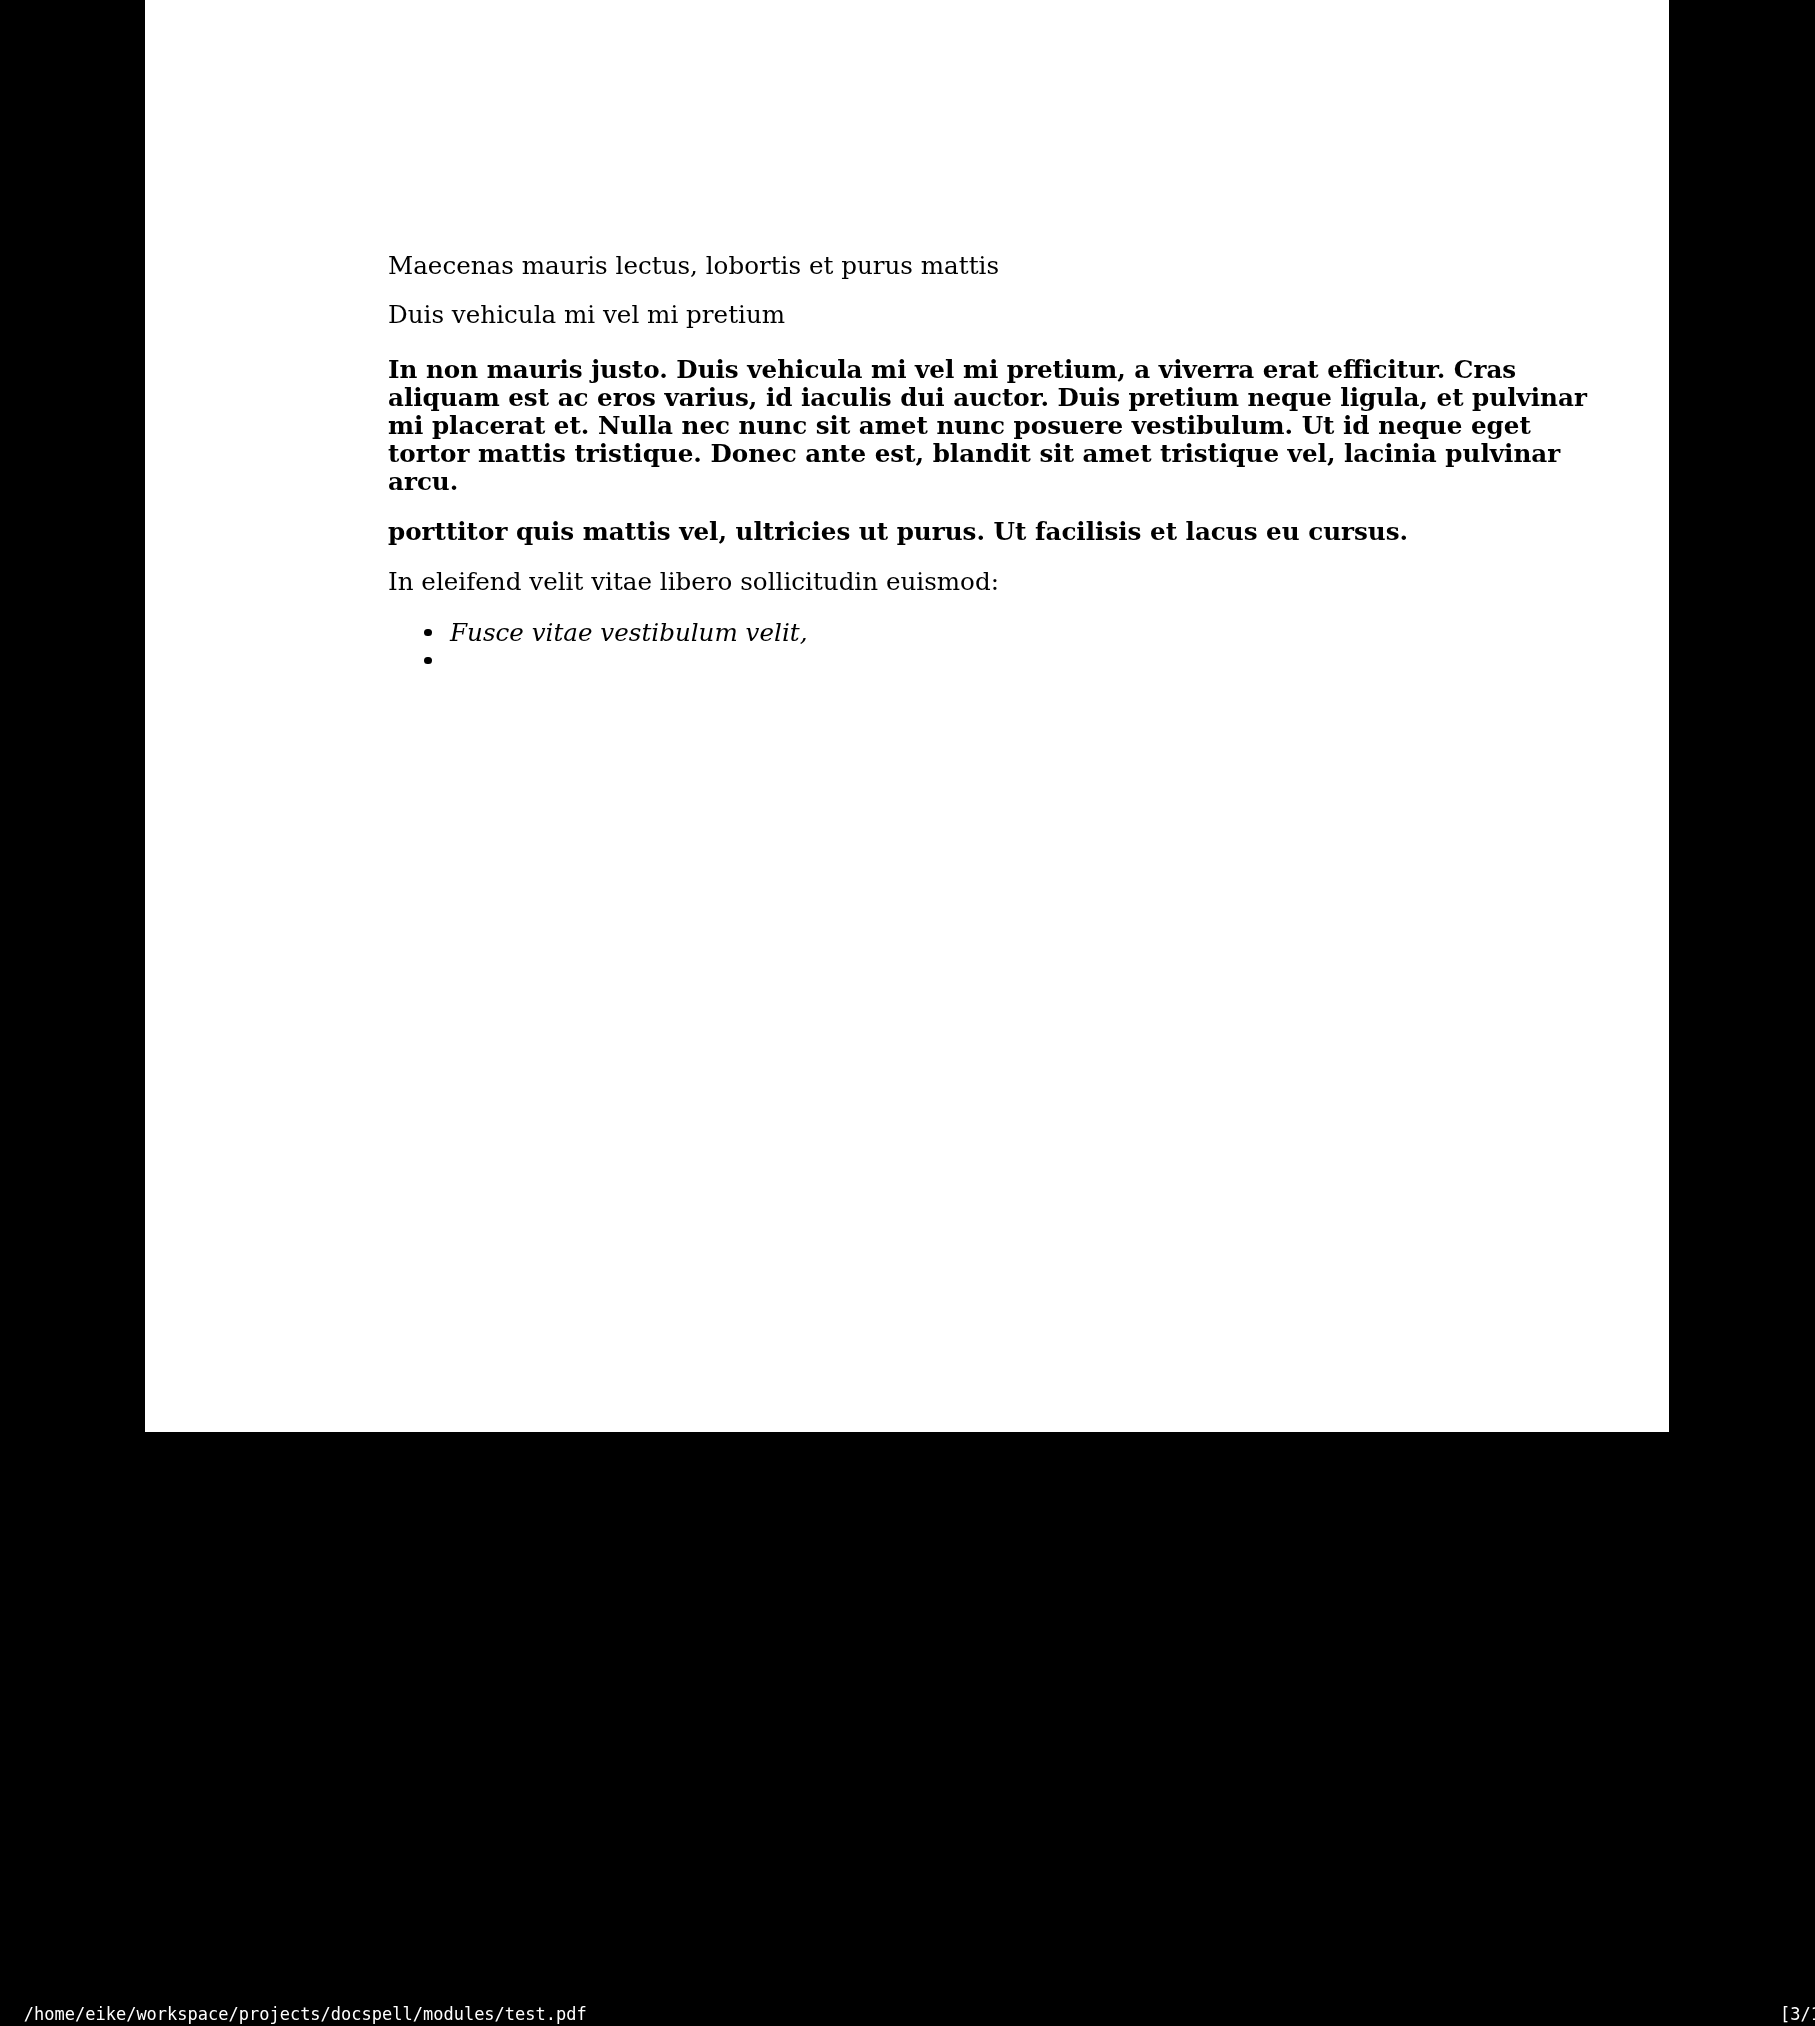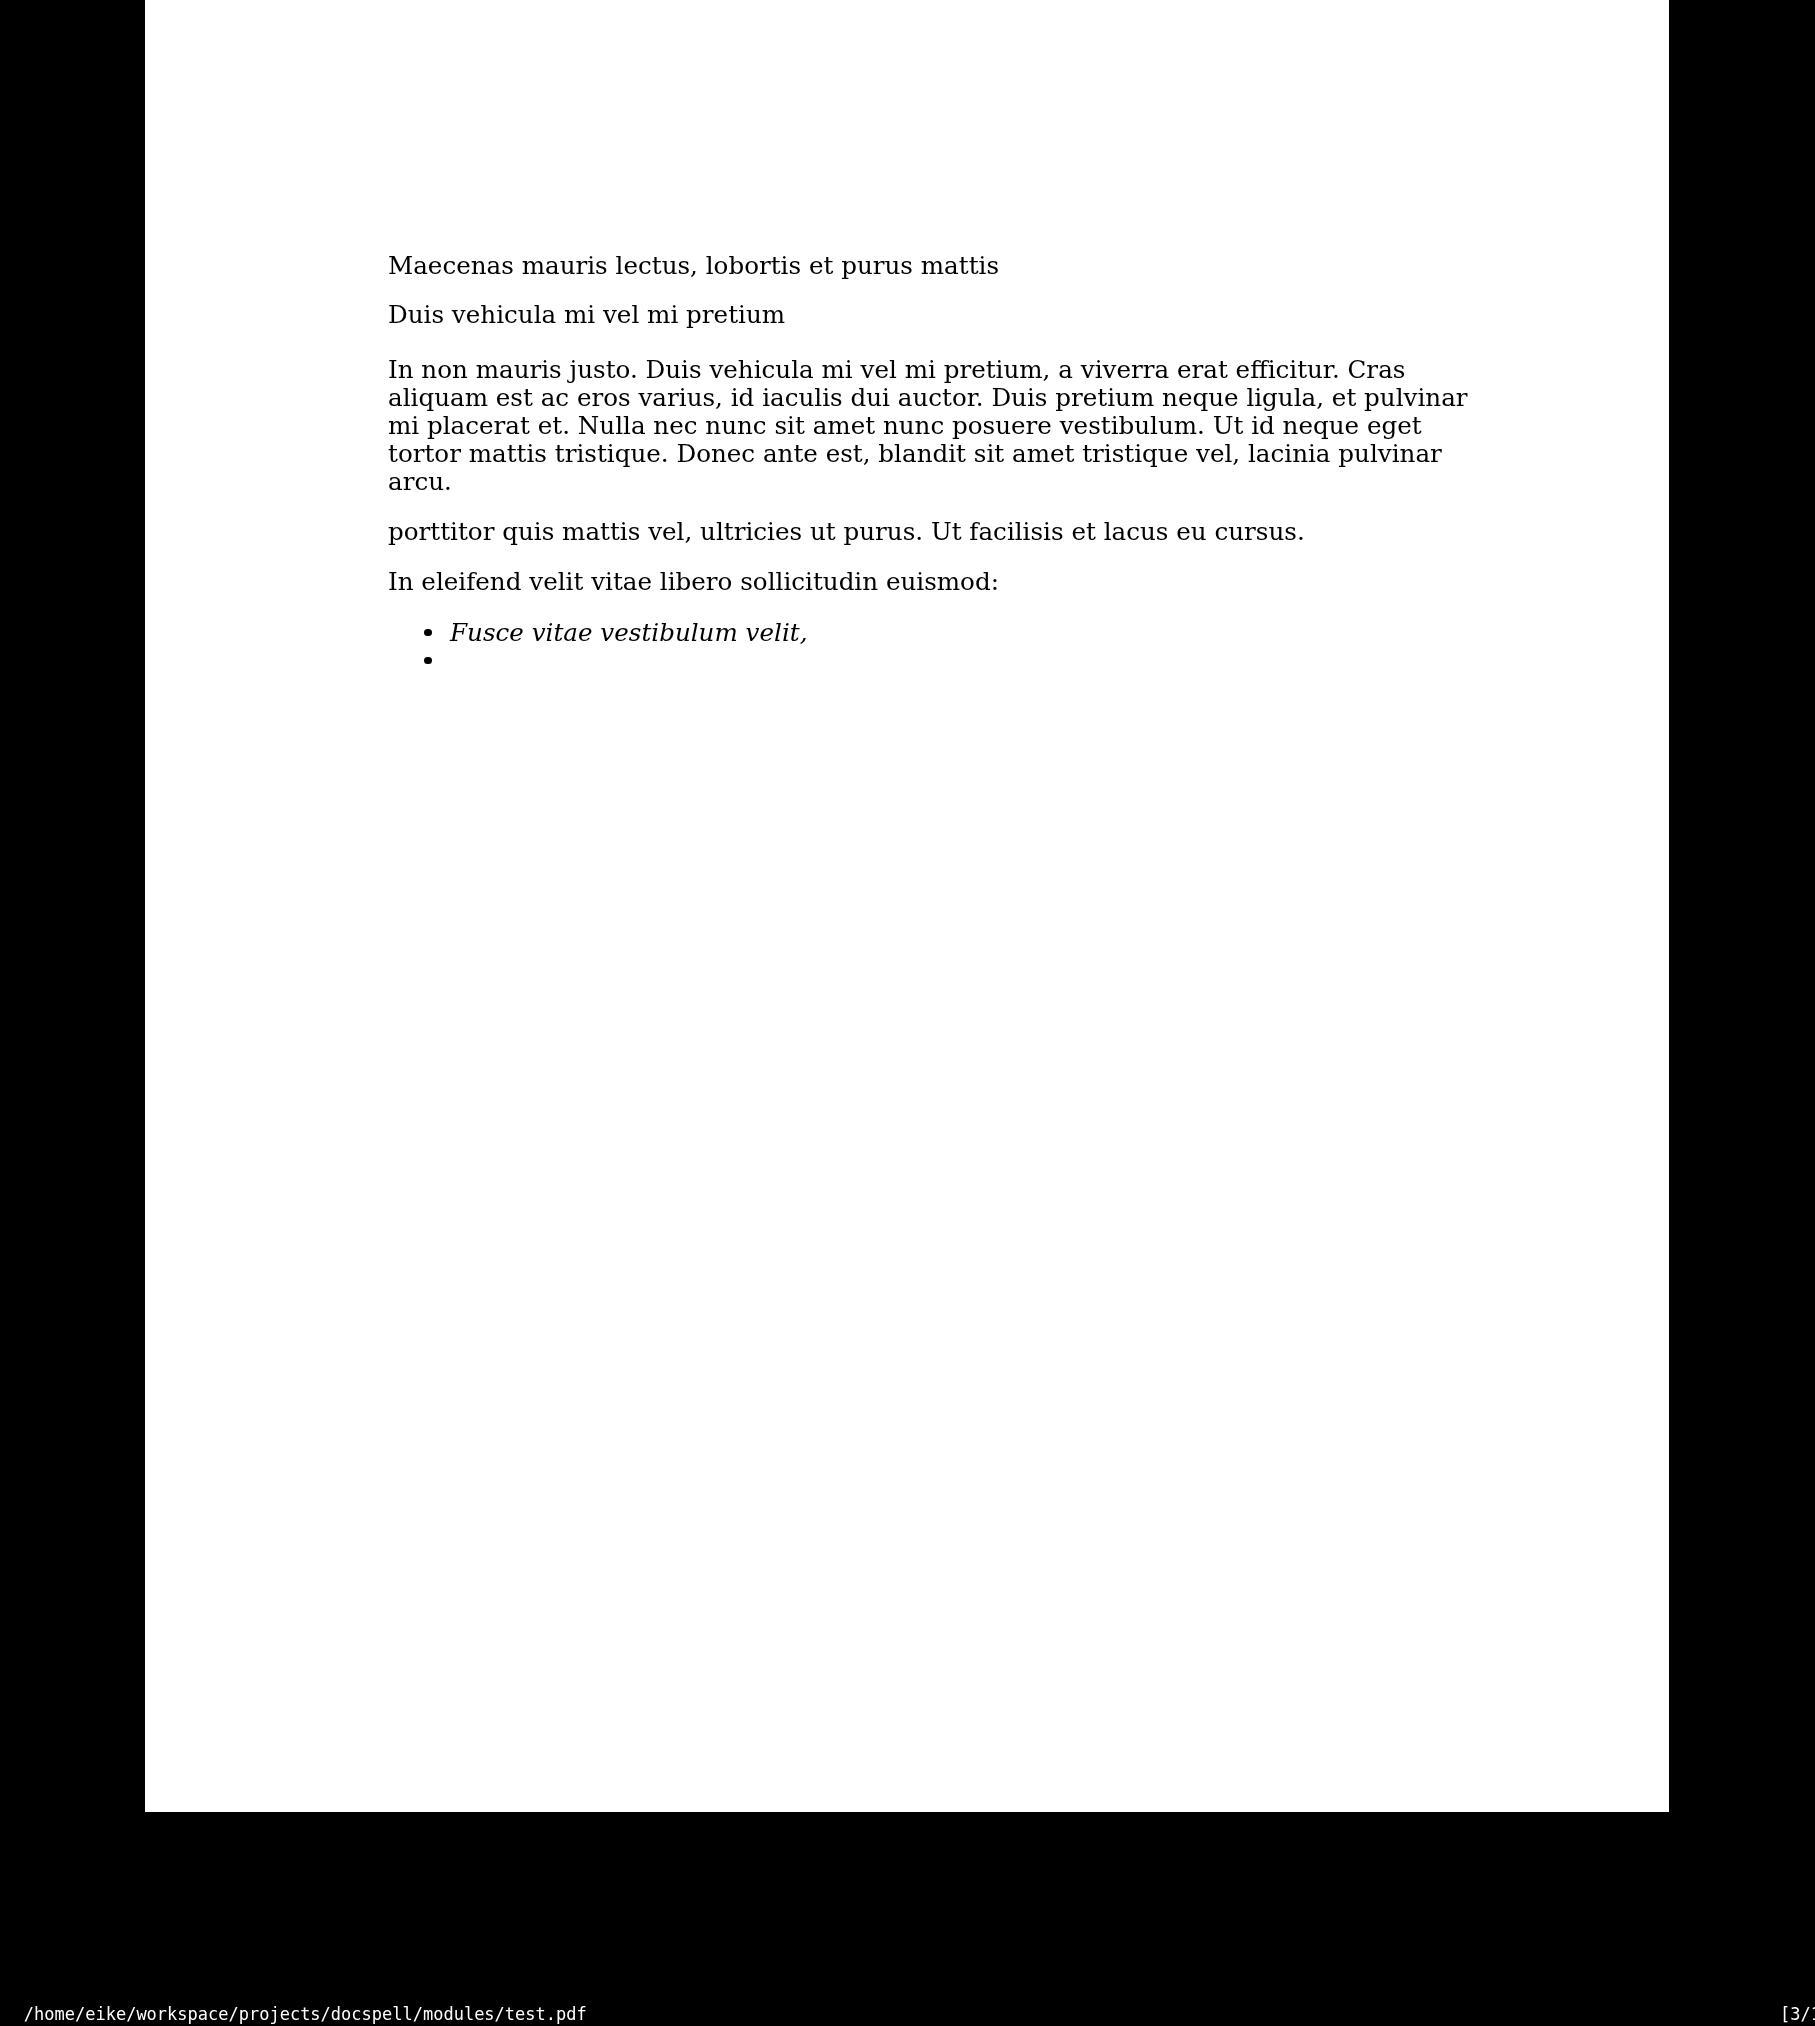--- a/index.html
+++ b/index.html
@@ -18,38 +18,38 @@
     left: 0; top: 0;
     width: 1815px;
     height: 2026px;
     background: #000000;
   }
   .page {
     position: absolute;
     left: 145px;
     top: 0;
     width: 1524px;
-    height: 1812px;
+    height: 1432px;
     background: #ffffff;
   }
   .content {
     position: absolute;
     left: 243px;
     top: 252px;
     color: #000000;
     font-family: "DejaVu Serif", serif;
     font-size: 24.6px;
     line-height: 28px;
   }
   .line {
     white-space: nowrap;
   }
   .heading1 { margin-bottom: 21px; }
   .heading2 { margin-bottom: 26.5px; }
-  .para     { margin-bottom: 22px; }
+  .para     { margin-bottom: 22px; font-weight: bold; }
   .para3    { margin-bottom: 23px; }
   .bullet-list {
     margin: 0 0 22px 0;
     padding: 0;
     list-style: none;
     font-style: italic;
   }
   .bullet-item {
     position: relative;
     padding-left: 62px;

